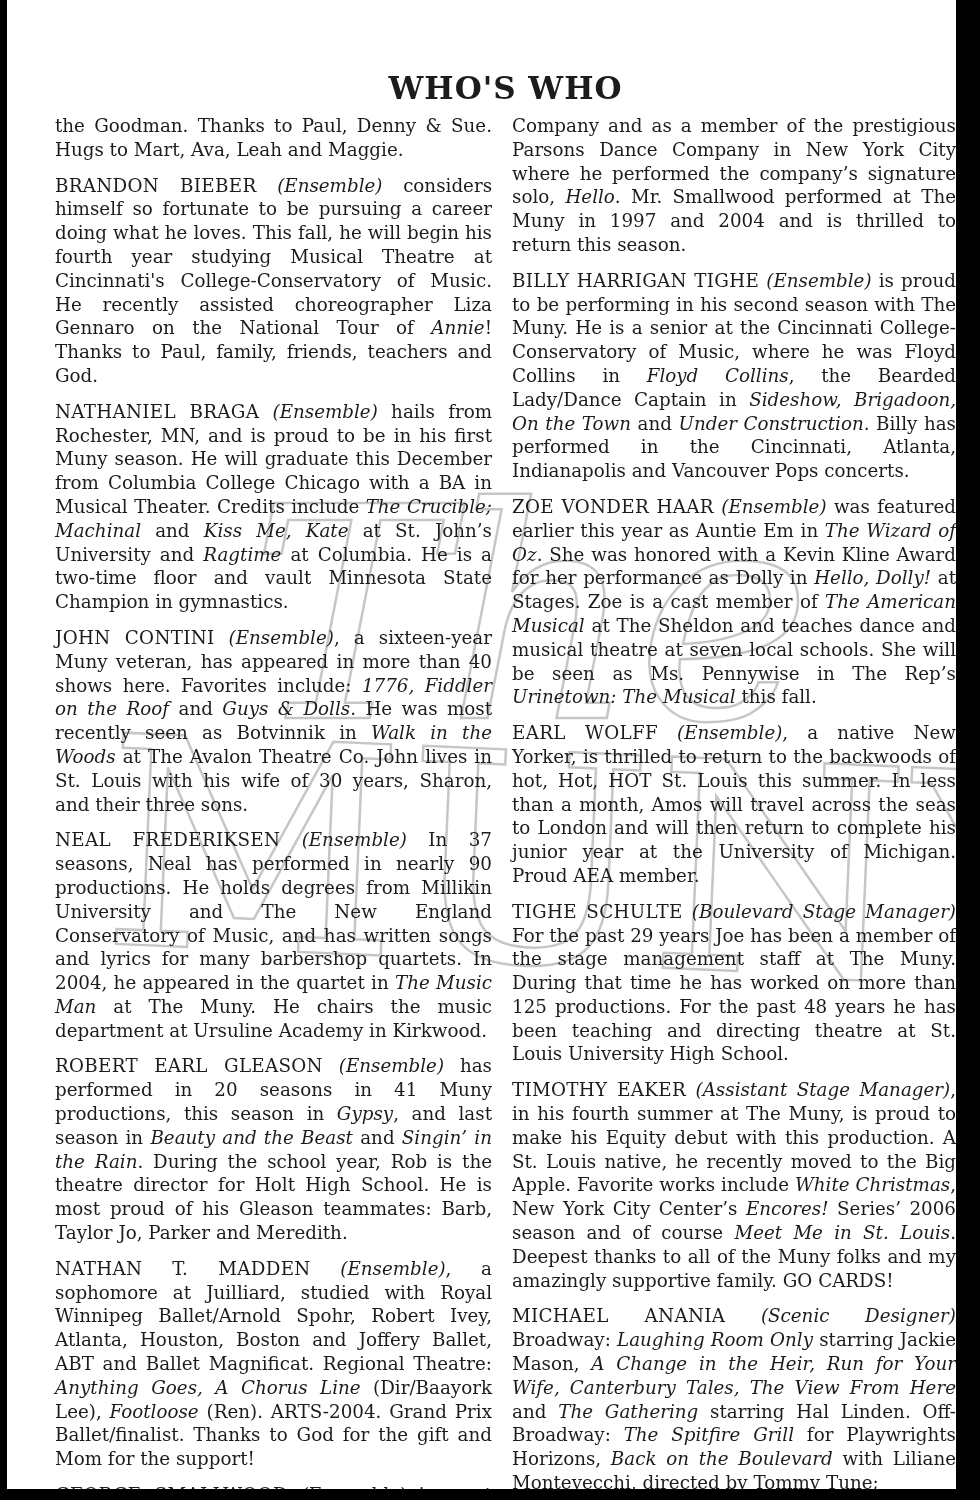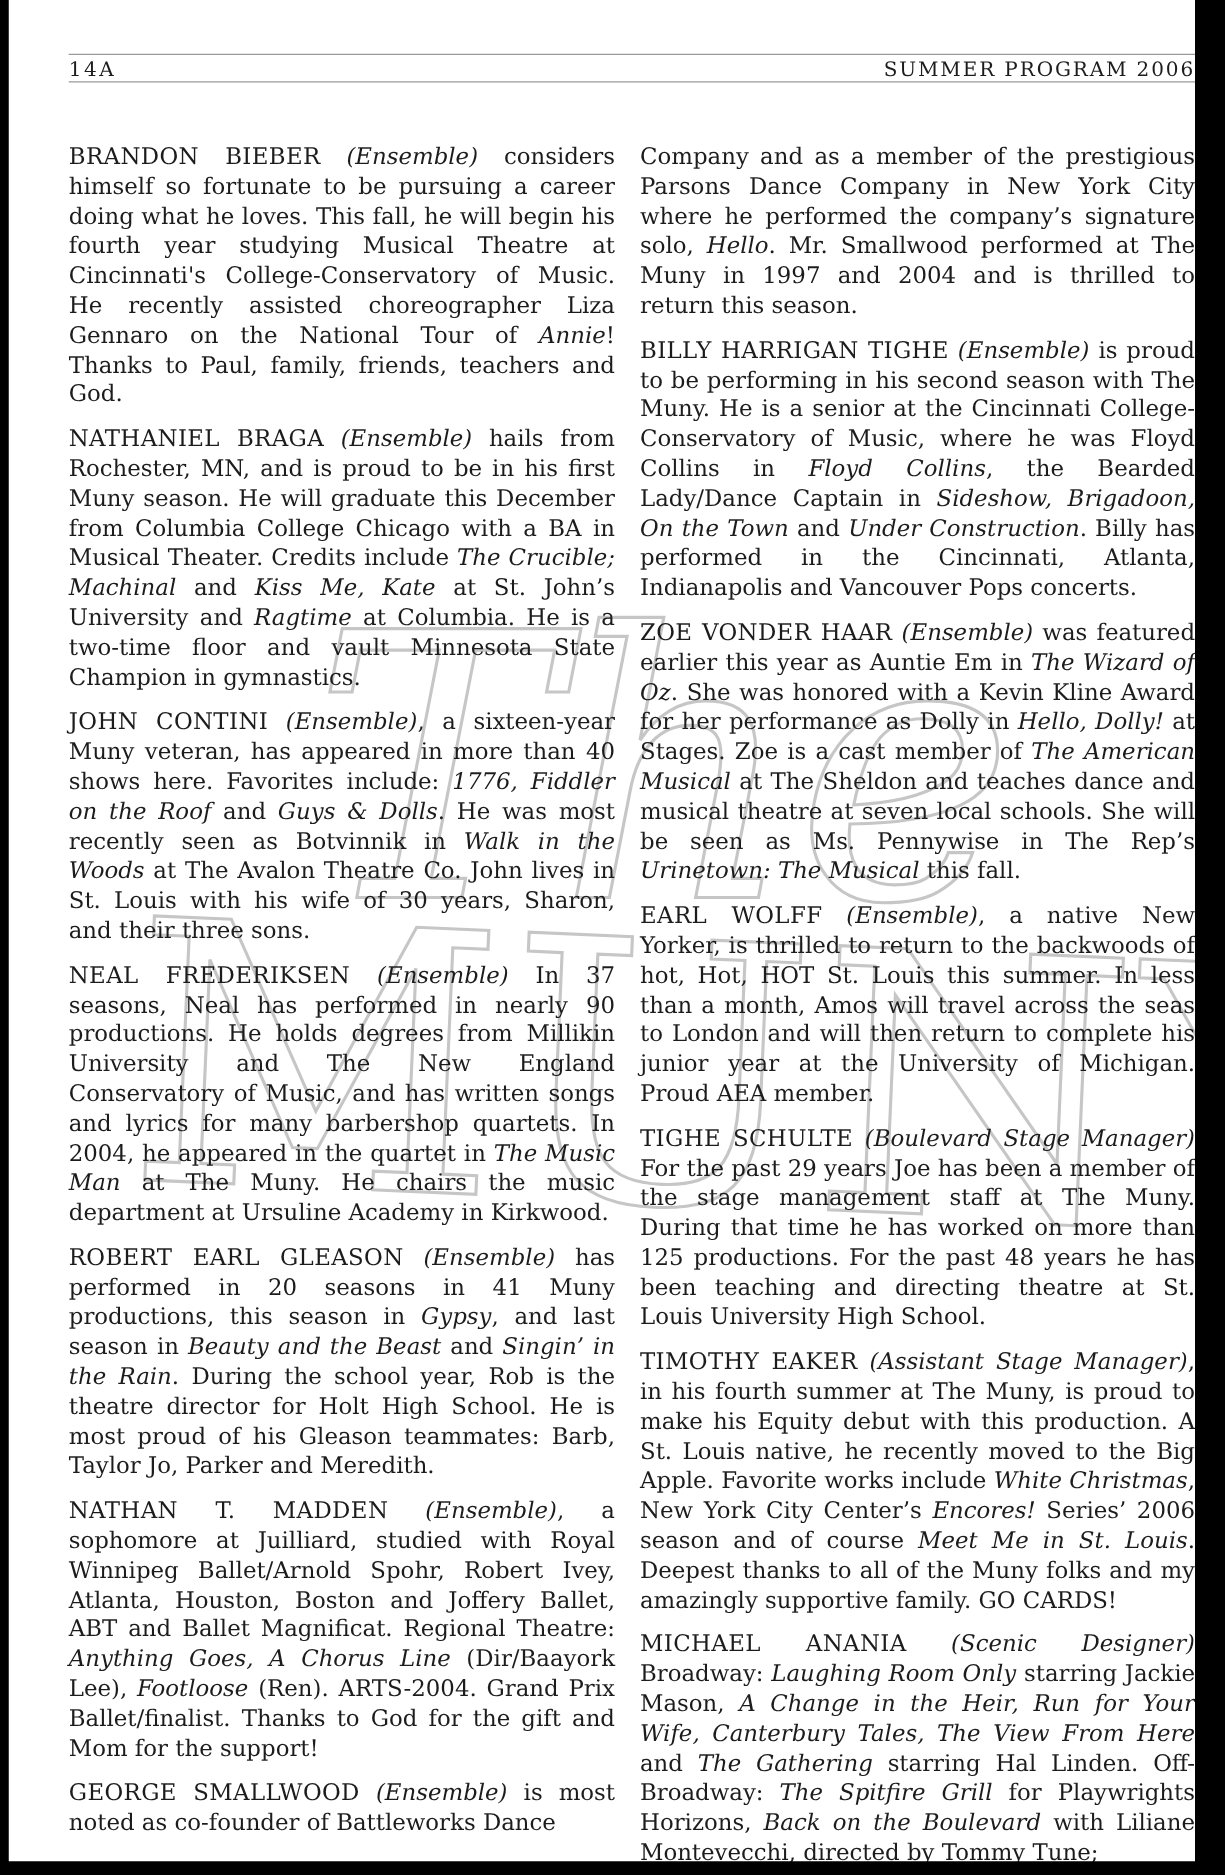--- a/index.html
+++ b/index.html
@@ -57,27 +57,25 @@
     <g fill="none" stroke="#c6c6c6" stroke-width="2.5" font-family="DejaVu Serif, Liberation Serif, serif">
       <text x="250" y="718" font-size="295" font-style="italic">The</text>
       <text x="100" y="962" font-size="290" letter-spacing="4" transform="rotate(2.5 530 950)">MUNY</text>
     </g>
   </svg>
 
   <div class="edge edge-left"></div>
   <div class="edge edge-right"></div>
   <div class="edge edge-bottom"></div>
 
-  <div class="header">
-    <span class="page-num">14A</span>
-    <span class="program-name">SUMMER PROGRAM 2006</span>
-  </div>
 
+  <div class="page-title">WHO'S WHO</div>
 
   <div class="col col-left">
+      <p class="bio"><span>the Goodman. Thanks to Paul, Denny &amp; Sue. Hugs to Mart, Ava, Leah and Maggie.</span></p>
       <p class="bio"><b>BRANDON BIEBER</b><span> </span><i>(Ensemble)</i><span> considers himself so fortunate to be pursuing a career doing what he loves. This fall, he will begin his fourth year studying Musical Theatre at Cincinnati's College-Conservatory of Music. He recently assisted choreographer Liza Gennaro on the National Tour of </span><i>Annie</i><span>! Thanks to Paul, family, friends, teachers and God.</span></p>
       <p class="bio"><b>NATHANIEL BRAGA</b><span> </span><i>(Ensemble)</i><span> hails from Rochester, MN, and is proud to be in his first Muny season. He will graduate this December from Columbia College Chicago with a BA in Musical Theater. Credits include </span><i>The Crucible; Machinal</i><span> and </span><i>Kiss Me, Kate</i><span> at St. John’s University and </span><i>Ragtime</i><span> at Columbia. He is a two-time floor and vault Minnesota State Champion in gymnastics.</span></p>
       <p class="bio"><b>JOHN CONTINI</b><span> </span><i>(Ensemble)</i><span>, a sixteen-year Muny veteran, has appeared in more than 40 shows here. Favorites include: </span><i>1776, Fiddler on the Roof</i><span> and </span><i>Guys &amp; Dolls</i><span>. He was most recently seen as Botvinnik in </span><i>Walk in the Woods</i><span> at The Avalon Theatre Co. John lives in St. Louis with his wife of 30 years, Sharon, and their three sons.</span></p>
       <p class="bio"><b>NEAL FREDERIKSEN</b><span> </span><i>(Ensemble)</i><span> In 37 seasons, Neal has performed in nearly 90 productions. He holds degrees from Millikin University and The New England Conservatory of Music, and has written songs and lyrics for many barbershop quartets. In 2004, he appeared in the quartet in </span><i>The Music Man</i><span> at The Muny. He chairs the music department at Ursuline Academy in Kirkwood.</span></p>
       <p class="bio"><b>ROBERT EARL GLEASON</b><span> </span><i>(Ensemble)</i><span> has performed in 20 seasons in 41 Muny productions, this season in </span><i>Gypsy</i><span>, and last season in </span><i>Beauty and the Beast</i><span> and </span><i>Singin’ in the Rain</i><span>. During the school year, Rob is the theatre director for Holt High School. He is most proud of his Gleason teammates: Barb, Taylor Jo, Parker and Meredith.</span></p>
       <p class="bio"><b>NATHAN T. MADDEN</b><span> </span><i>(Ensemble)</i><span>, a sophomore at Juilliard, studied with Royal Winnipeg Ballet/Arnold Spohr, Robert Ivey, Atlanta, Houston, Boston and Joffery Ballet, ABT and Ballet Magnificat. Regional Theatre: </span><i>Anything Goes, A Chorus Line</i><span> (Dir/Baayork Lee), </span><i>Footloose</i><span> (Ren). ARTS-2004. Grand Prix Ballet/finalist. Thanks to God for the gift and Mom for the support!</span></p>
       <p class="bio"><b>GEORGE SMALLWOOD</b><span> </span><i>(Ensemble)</i><span> is most noted as co-founder of Battleworks Dance</span></p>
     </div>
   <div class="col col-right">
       <p class="bio"><span>Company and as a member of the prestigious Parsons Dance Company in New York City where he performed the company’s signature solo, </span><i>Hello</i><span>. Mr. Smallwood performed at The Muny in 1997 and 2004 and is thrilled to return this season.</span></p>

